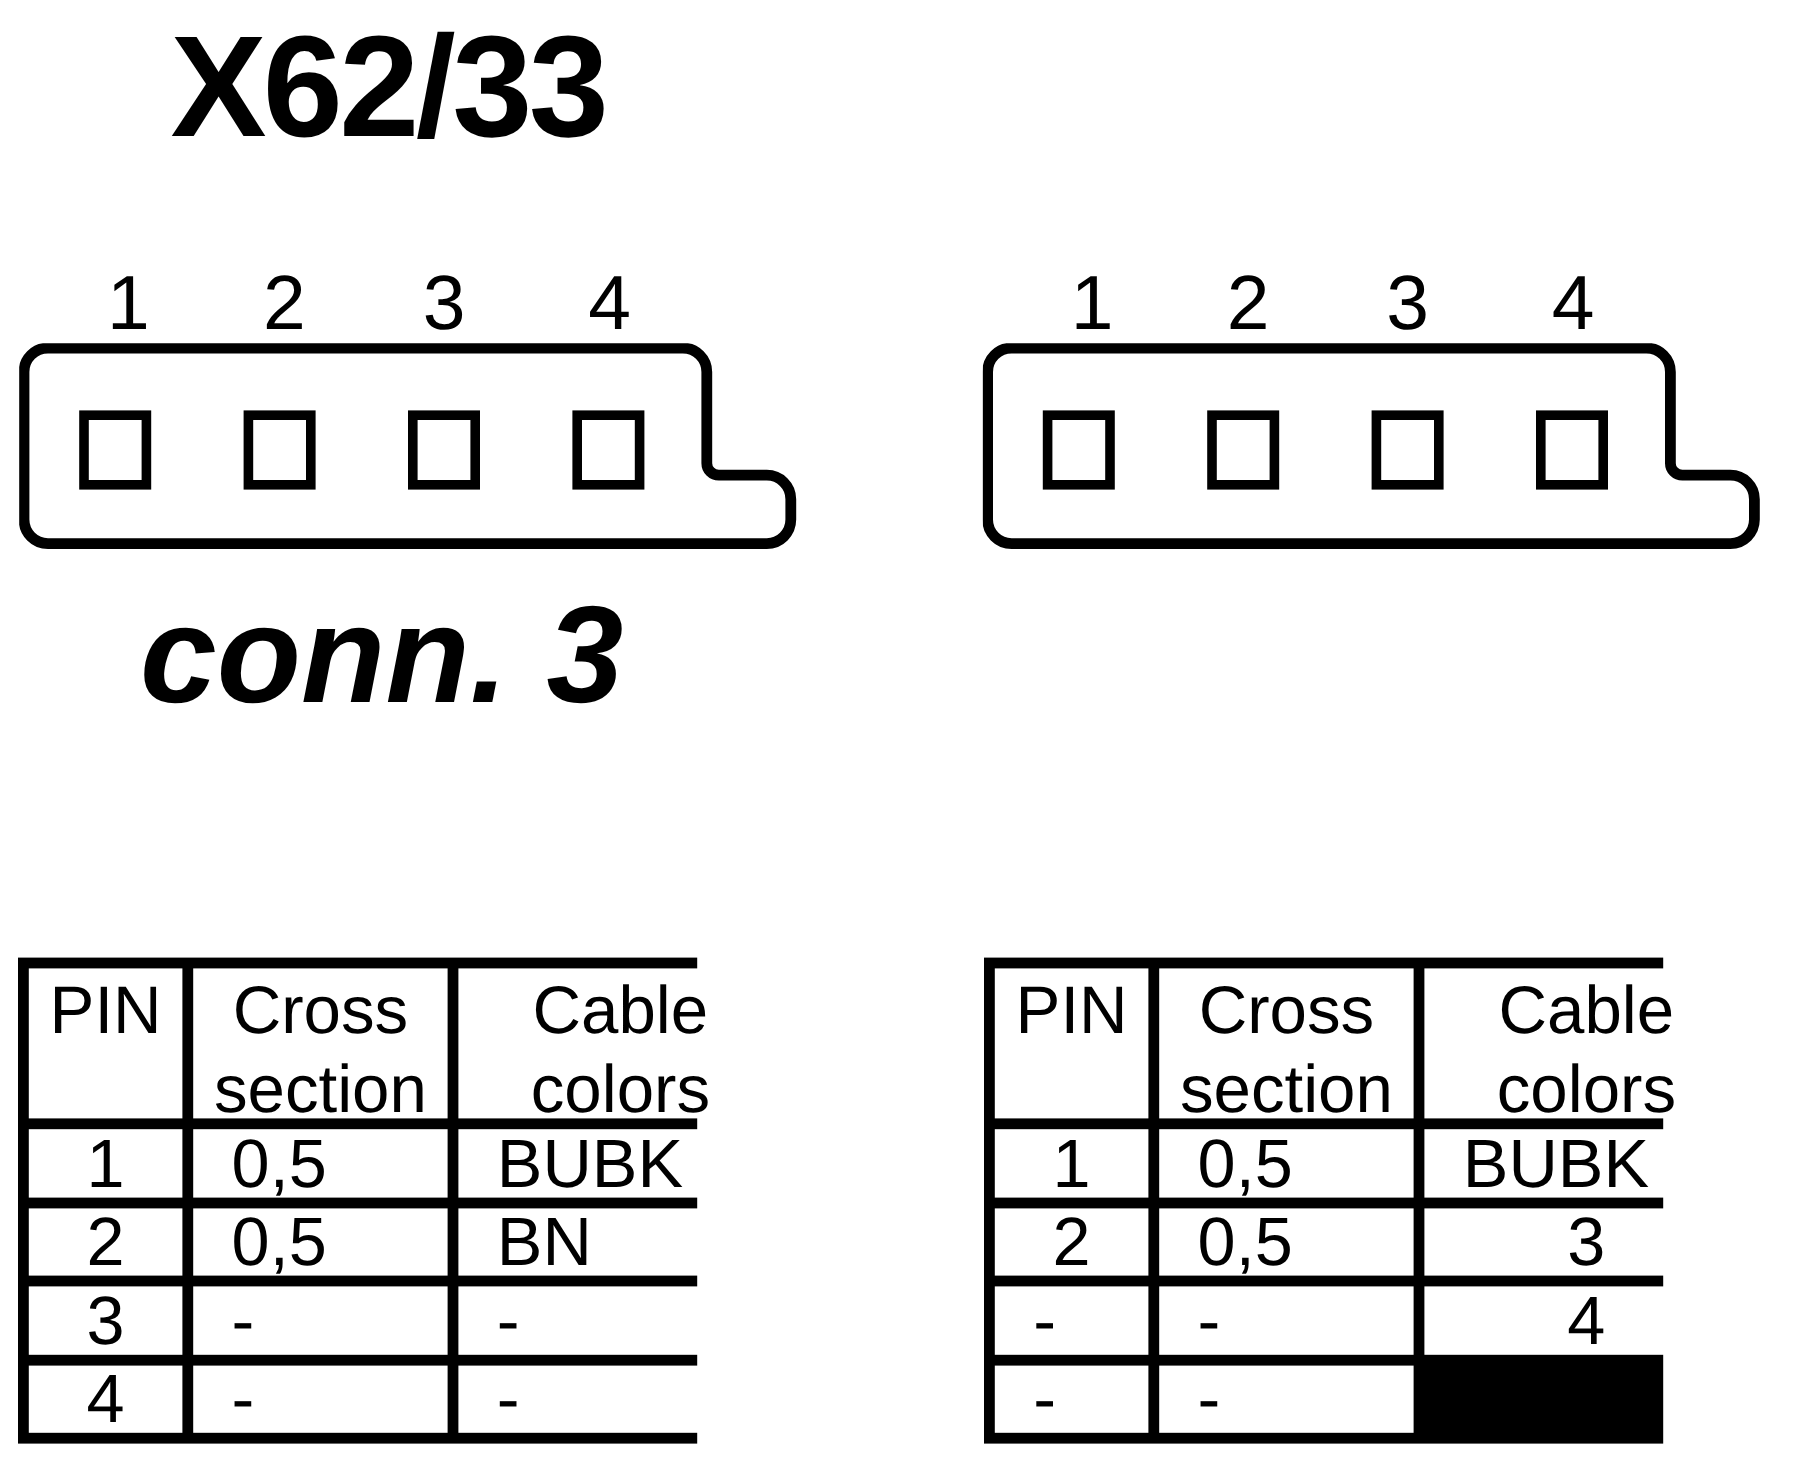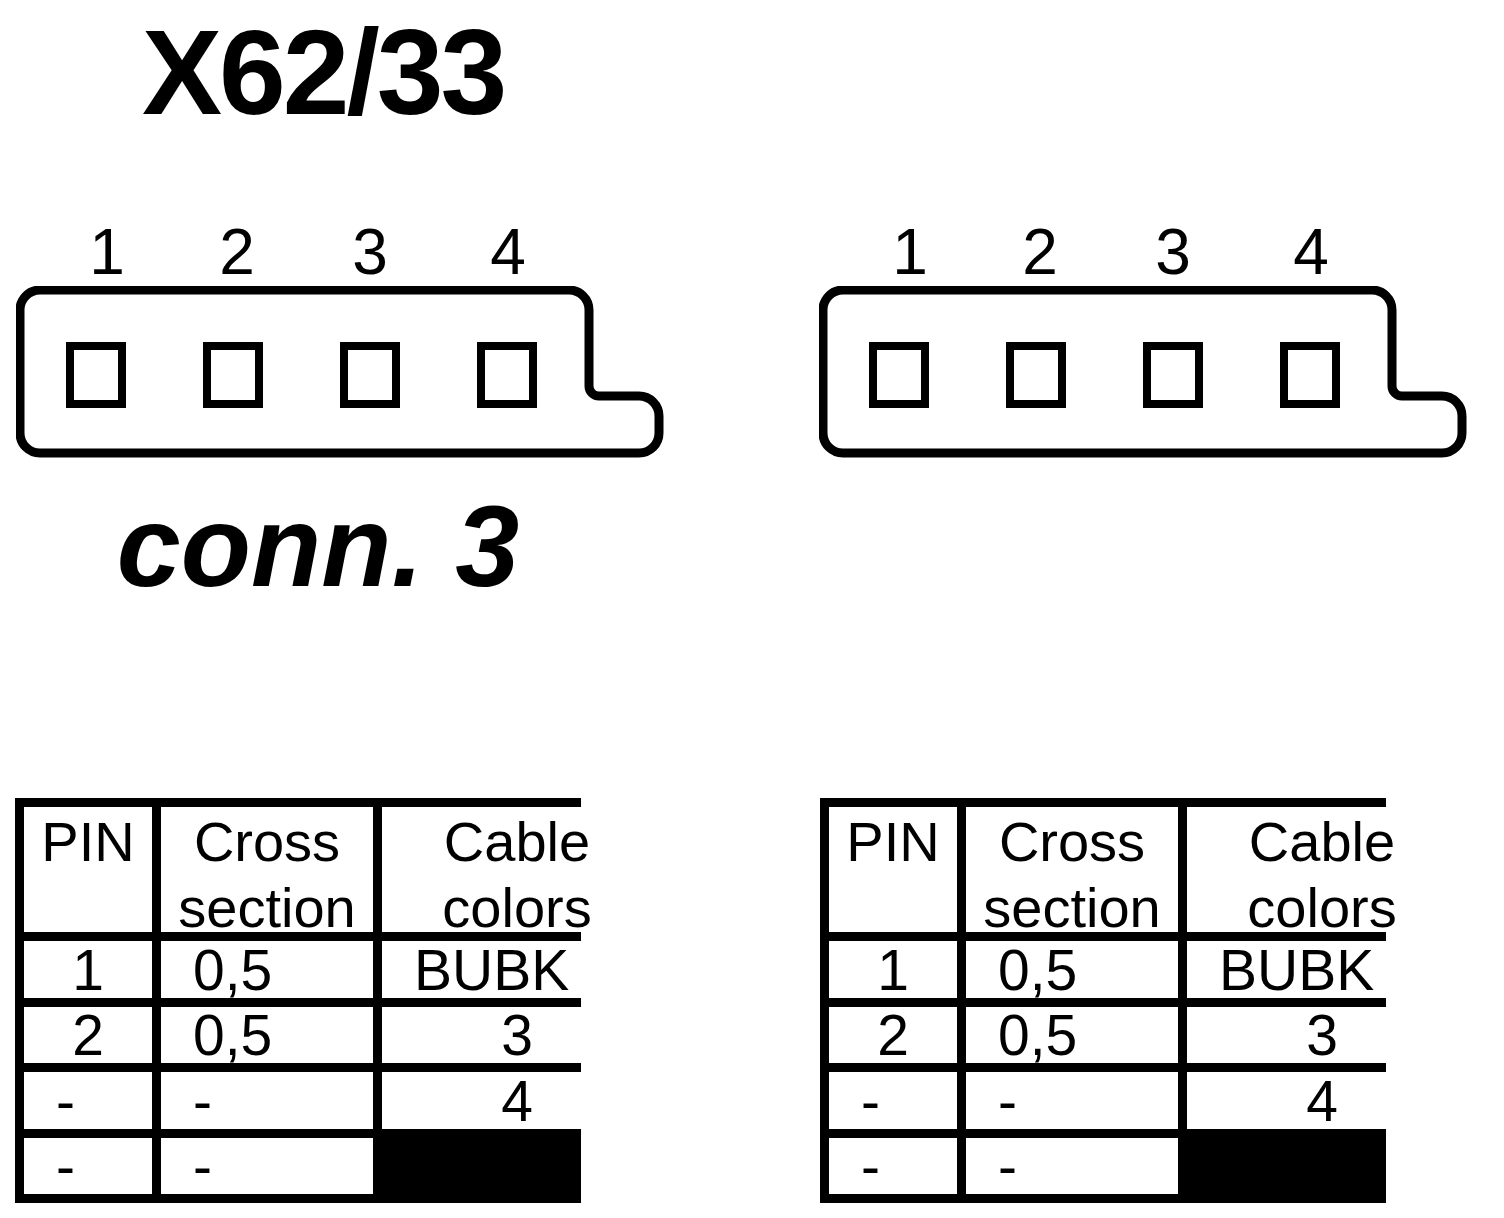--- a/index.html
+++ b/index.html
@@ -86,20 +86,21 @@
     <div class="cell th">PIN</div>
     <div class="cell th">Cross section</div>
     <div class="cell th">Cable colors</div>
 
     <div class="cell td pin">1</div>
     <div class="cell td val">0,5</div>
     <div class="cell td val">BUBK</div>
 
     <div class="cell td pin">2</div>
     <div class="cell td val">0,5</div>
+    <div class="cell td val">BN</div>
 
     <div class="cell td pin">3</div>
     <div class="cell td val">-</div>
     <div class="cell td val">-</div>
 
     <div class="cell td pin">4</div>
     <div class="cell td val">-</div>
     <div class="cell td val">-</div>
   </div>
 

